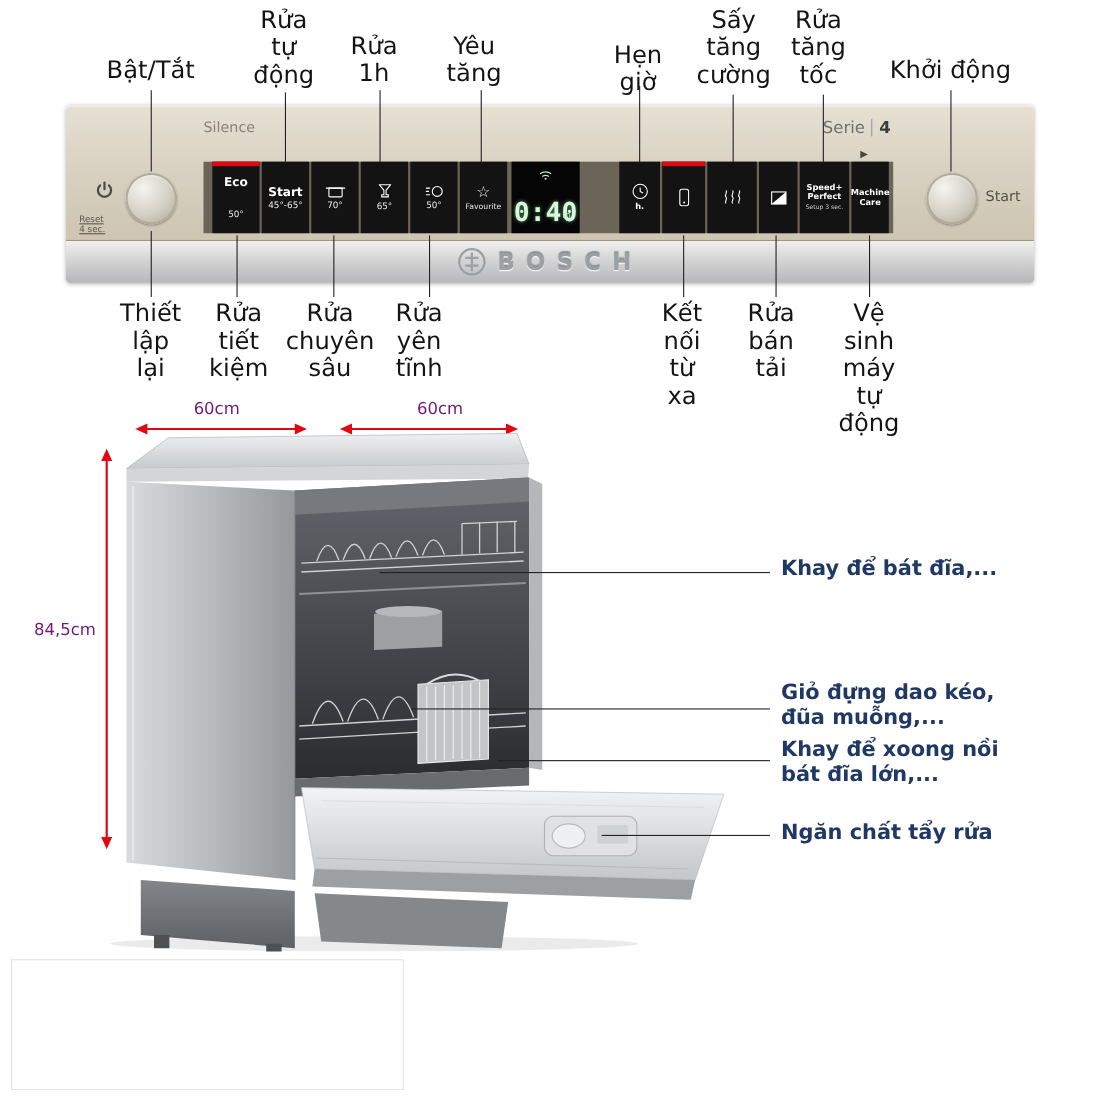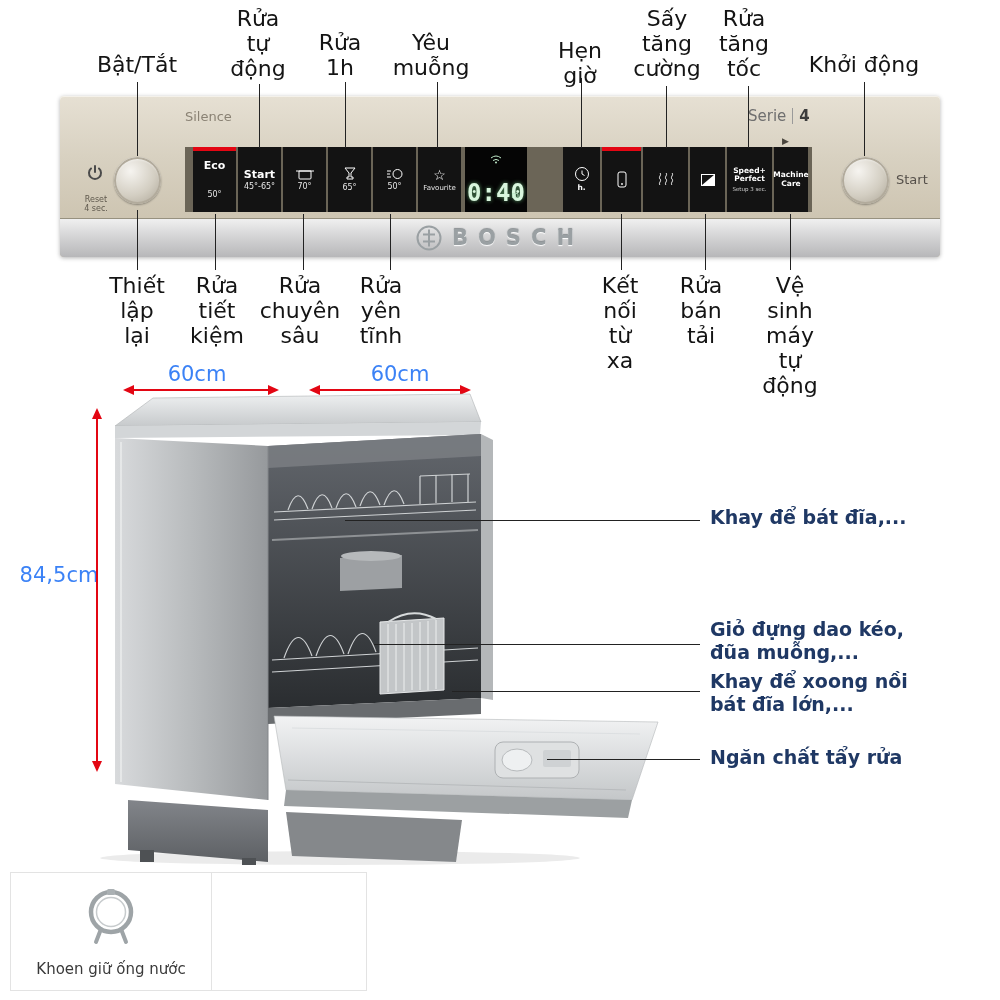--- a/index.html
+++ b/index.html
@@ -4,38 +4,38 @@
 <style>
   * { margin:0; padding:0; box-sizing:border-box; }
   body { width:1000px; height:1000px; background:#fff; font-family:"DejaVu Sans", sans-serif; position:relative; overflow:hidden; }
   .stage { position:absolute; inset:0; }
 
   
   .lbl { position:absolute; transform:translateX(-50%); text-align:center; font-size:22px; line-height:25px; color:#141414; white-space:pre-line; }
   .lead { position:absolute; width:1px; background:#222; z-index:30; }
   .hline { position:absolute; height:1px; background:#222; z-index:30; }
   .callout { position:absolute; font-size:19px; font-weight:bold; color:#1f3864; line-height:23px; white-space:pre-line; }
-  .dim { position:absolute; transform:translateX(-50%); font-size:21px; color:#3b82f6; }
+  .dim { position:absolute; transform:translateX(-50%); font-size:15px; color:#701a75; }
 
   
   .panel { position:absolute; left:60px; top:96px; width:880px; height:161px; border-radius:4px;
     background:linear-gradient(180deg,#e6e0d3 0%,#d8d1c1 38%,#cbc2ae 85%,#bfb5a0 100%);
     box-shadow:0 1px 4px rgba(0,0,0,.3), inset 0 1px 0 #f4f1ea; z-index:10; }
   .silence { position:absolute; left:125px; top:13px; font-size:13px; color:#8a8274; }
   .serie { position:absolute; left:688px; top:11px; display:flex; align-items:center; gap:6px; }
   .serie .s1 { font-size:15px; color:#6f6f6f; }
   .serie .bar { width:1px; height:16px; background:#9a9a9a; }
   .serie .s2 { font-size:15px; font-weight:bold; color:#3c3c3c; }
   .roundbtn { position:absolute; width:47px; height:47px; border-radius:50%;
     background:radial-gradient(circle at 35% 30%, #f6f4f0, #d3cec2 55%, #a9a293 100%);
     box-shadow:inset 0 0 0 2px #b2ab9c, inset 0 2px 3px #fff, 0 1px 2px rgba(0,0,0,.35); }
   .power-btn { left:54px; top:61px; }
   .start-btn { left:782px; top:61px; }
   .power-ico { position:absolute; left:26px; top:68px; }
-  .reset-txt { position:absolute; left:12px; top:99px; width:48px; text-align:center; font-size:8px; line-height:9px; color:#5f594d; white-space:pre-line; }
+  .reset-txt { position:absolute; left:12px; top:99px; width:48px; text-align:left; font-size:8px; line-height:9px; color:#5f594d; white-space:pre-line;text-decoration:underline; }
   .start-lbl { position:absolute; left:836px; top:76px; font-size:13px; color:#55504a; }
   .play { position:absolute; left:722px; top:40px; font-size:9px; color:#4a463e; }
 
   .strip { position:absolute; left:125px; top:51px; width:627px; height:65px; background:#6b6557; }
   .pbtn, .obtn { position:absolute; top:0; height:65px; background:#131313; display:flex; flex-direction:column; align-items:center; justify-content:center; gap:2px; }
   .pbtn .nm { font-size:11px; font-weight:bold; color:#fff; line-height:11px; }
   .pbtn .tp { font-size:8px; color:#e8e8e8; line-height:9px; }
   .star { font-size:14px; color:#fff; line-height:14px; }
   .fav { font-size:7px; color:#e8e8e8; }
   .obtn .ol { font-size:7.5px; font-weight:bold; color:#fff; line-height:8.5px; text-align:center; white-space:pre-line; }
@@ -194,21 +194,21 @@
   <div class="lead" style="left:705px; top:214px; height:56px;"></div>
   <div class="lead" style="left:790px; top:214px; height:56px;"></div>
 
   <div class="lbl" style="left:137px; top:52px;">Bật/Tắt</div>
   <div class="lbl" style="left:258px; top:6px;">Rửa
 tự
 động</div>
   <div class="lbl" style="left:340px; top:30px;">Rửa
 1h</div>
   <div class="lbl" style="left:431px; top:30px;">Yêu
-muỗng</div>
+tăng</div>
   <div class="lbl" style="left:580px; top:26px;margin-top:12px;">Hẹn
 giờ</div>
   <div class="lbl" style="left:667px; top:6px;">Sấy
 tăng
 cường</div>
   <div class="lbl" style="left:744px; top:6px;">Rửa
 tăng
 tốc</div>
   <div class="lbl" style="left:864px; top:52px;">Khởi động</div>
 
@@ -354,26 +354,15 @@
   <div class="hline" style="left:547px; top:759px; width:153px;"></div>
 
   <div class="callout" style="left:710px; top:506px; width:285px;">Khay để bát đĩa,...</div>
   <div class="callout" style="left:710px; top:618px; width:285px;">Giỏ đựng dao kéo,
 đũa muỗng,...</div>
   <div class="callout" style="left:710px; top:670px; width:285px;">Khay để xoong nồi
 bát đĩa lớn,...</div>
   <div class="callout" style="left:710px; top:746px; width:285px;">Ngăn chất tẩy rửa</div>
 
   <div class="acc">
-    <div class="box b1">
-      <div class="ic">
-        <svg width="72" height="66" viewBox="0 0 72 66">
-          <circle cx="36" cy="28" r="20" fill="none" stroke="#9ea4a7" stroke-width="4.5"></circle>
-          <circle cx="36" cy="28" r="14.5" fill="none" stroke="#c7cbcd" stroke-width="1.5"></circle>
-          <path d="M26 45 l-5 13 M46 45 l5 13" stroke="#9ea4a7" stroke-width="4" fill="none" stroke-linecap="round"></path>
-          <rect x="32" y="5" width="8" height="6" rx="1.5" fill="#aab0b3"></rect>
-        </svg>
-      </div>
-      <div class="cap">Khoen giữ ống nước</div>
-    </div>
   </div>
 
 </div>
 
 </body></html>

